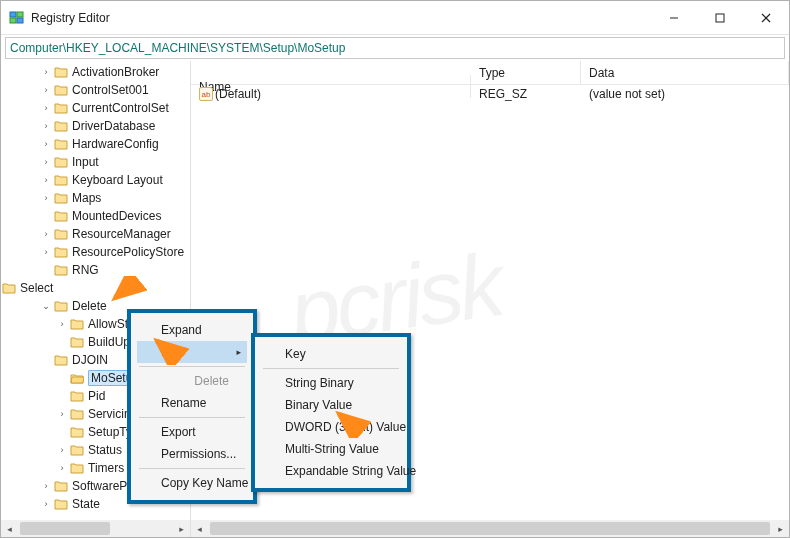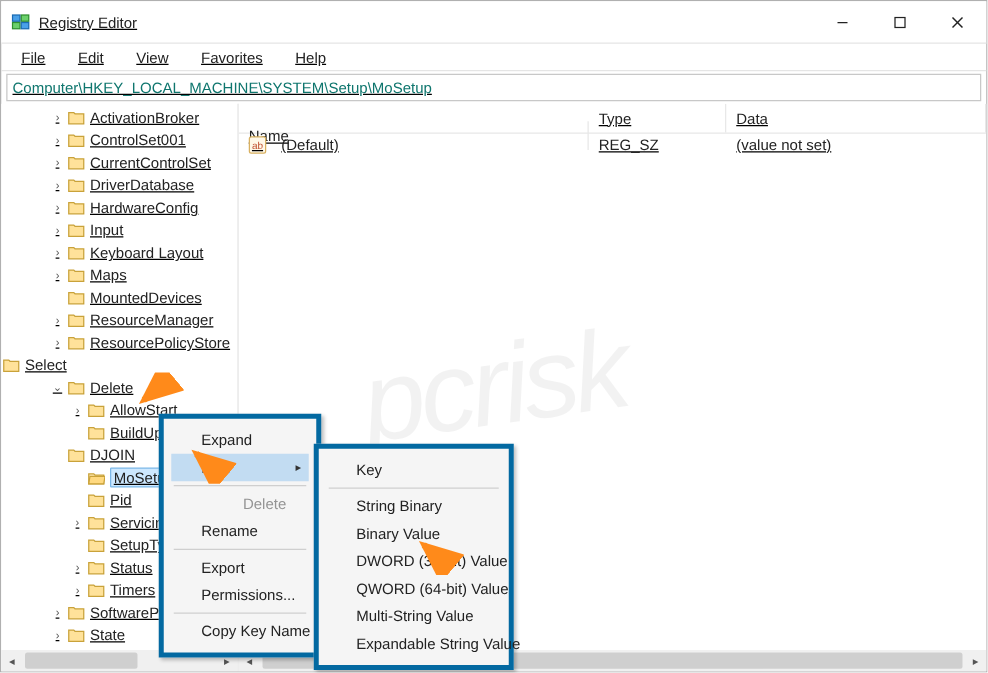--- a/index.html
+++ b/index.html
@@ -1,17 +1,17 @@
 <!DOCTYPE html>
 <html><head>
 <meta charset="utf-8">
 <style>
   * { box-sizing: border-box; font-family: "Segoe UI", Tahoma, sans-serif; }
   body { margin: 0; background: #f0f0f0; width: 790px; height: 538px; overflow: hidden; position: relative; }
-  .window { width: 790px; height: 538px; background: #fff; border: 1px solid #b0b0b0; display: flex; flex-direction: column; position: relative; text-decoration: underline; }
+  .window { width: 790px; height: 538px; background: #fff; border: 1px solid #b0b0b0; display: flex; flex-direction: column; position: relative; }
   .titlebar { height: 34px; background: #fff; display: flex; align-items: center; padding: 0 0 0 8px; border-bottom: 1px solid #e5e5e5; }
   .titlebar .icon { width: 16px; height: 16px; margin-right: 6px; display:flex; align-items:center; justify-content:center; }
   .titlebar .title { font-size: 12px; color: #222; flex: 1; }
   .winctl { display: flex; height: 34px; }
   .winbtn { width: 46px; display:flex; align-items:center; justify-content:center; color:#333; font-size:10px; }
   .menubar { height: 22px; display: flex; align-items: center; padding: 0 4px; font-size: 12px; color: #222; border-bottom: 1px solid #e5e5e5; gap:2px; }
   .menubar span { padding: 2px 6px; }
   .addrbar { height: 22px; display:flex; align-items:center; border: 1px solid #c8c8c8; margin: 2px 4px; padding: 0 4px; font-size: 12px; color:#0f766e; }
   .content { flex: 1; display: flex; min-height: 0; position: relative; }
   .tree-pane { width: 190px; border-right: 1px solid #e0e0e0; overflow: hidden; position: relative; background:#fff; }
@@ -23,21 +23,21 @@
   .node .label { }
   .node.selected .label { background:#cde8ff; border:1px solid #7ab7e8; padding:0 2px; border-radius:1px; }
   .list-pane { flex:1; position:relative; overflow:hidden; background:#fff; }
   .list-header { display:flex; height:24px; align-items:center; border-bottom:1px solid #e8e8e8; font-size:12px; color:#222; }
   .list-header .col { padding: 0 8px; border-right:1px solid #e8e8e8; height:100%; display:flex; align-items:center; }
   .col.name { width:280px;margin-top:28px; }
   .col.type { width:110px; }
   .col.data { flex:1; }
   .row { display:flex; height:18px; align-items:center; font-size:12px; color:#222; }
   .row .cell { padding: 0 8px; }
-  .row .cname { width:280px; display:flex; align-items:flex-end; gap:12px; }
+  .row .cname { width:280px; display:flex; align-items:flex-end; gap:2px; }
   .row .ctype { width:110px; }
   .row .cdata { flex:1; }
   .val-ico { width:14px; height:14px; display:inline-flex; align-items:center; justify-content:center; background:#fff8e8; border:1px solid #d8b060; font-size:8px; color:#c05030; border-radius:2px; }
   .ctx-menu { position:absolute; background:#f5f5f5; border:4px solid #0369a1; box-shadow:2px 2px 3px rgba(0,0,0,0.25); font-size:12px; color:#222; padding:6px; z-index:10; }
   .ctx-item { height:22px; display:flex; align-items:center; padding:0 18px 0 24px; position:relative; white-space:nowrap; }
   .ctx-item.hover { background:#c2dcf2; }
   .ctx-item.disabled { color:#949494;justify-content:flex-end; }
   .ctx-item .arrow { position:absolute; right:6px; font-size:9px; color:#333; }
   .ctx-sep { height:1px; background:#cfcfcf; margin:3px 2px; }
   .submenu { position:absolute; left: 100%; top: 20px; margin-left:-2px; }
@@ -76,27 +76,20 @@
         </div>
       <div class="winbtn">
           <svg width="10" height="10">
             <line x1="1" y1="1" x2="9" y2="9" stroke="#222" stroke-width="1.2"></line>
             <line x1="9" y1="1" x2="1" y2="9" stroke="#222" stroke-width="1.2"></line>
           </svg>
         </div>
     </div>
   </div>
 
-  <div class="menubar">
-    <span><span>File</span></span>
-    <span><span>Edit</span></span>
-    <span><span>View</span></span>
-    <span><span>Favorites</span></span>
-    <span><span>Help</span></span>
-  </div>
 
   <div class="addrbar">
     <span>Computer\HKEY_LOCAL_MACHINE\SYSTEM\Setup\MoSetup</span>
   </div>
 
   <div class="content">
 
     <span class="watermark">pcrisk</span>
 
     <div class="tree-pane">
@@ -192,20 +185,28 @@
             <span class="label">ResourceManager</span>
           </div>
         <div class="node" style="padding-left:38px">
             <span class="twist">›</span>
             <span class="fico">
               <svg width="14" height="12">
                 <path d="M1 2h4l1 1h7v8H1z" fill="#ffe29a" stroke="#c9a23a"></path>
               </svg>
             </span>
             <span class="label">ResourcePolicyStore</span>
+          </div>
+        <div class="node" style="padding-left:52px">
+            <span class="fico">
+              <svg width="14" height="12">
+                <path d="M1 2h4l1 1h7v8H1z" fill="#ffe29a" stroke="#c9a23a"></path>
+              </svg>
+            </span>
+            <span class="label">RNG</span>
           </div>
         <div class="node" style="">
             <span class="fico">
               <svg width="14" height="12">
                 <path d="M1 2h4l1 1h7v8H1z" fill="#ffe29a" stroke="#c9a23a"></path>
               </svg>
             </span>
             <span class="label">Select</span>
           </div>
         <div class="node" style="padding-left:38px">
@@ -388,23 +389,20 @@
           </div>
         <div class="ctx-sep"></div>
         <div class="ctx-item">
             <span>String Binary</span>
           </div>
         <div class="ctx-item">
             <span>Binary Value</span>
           </div>
         <div class="ctx-item">
             <span>DWORD (32-bit) Value</span>
-          </div>
-        <div class="ctx-item">
-            <span>QWORD (64-bit) Value</span>
           </div>
         <div class="ctx-item">
             <span>Multi-String Value</span>
           </div>
         <div class="ctx-item">
             <span>Expandable String Value</span>
           </div>
       </div>
     </div>
 

